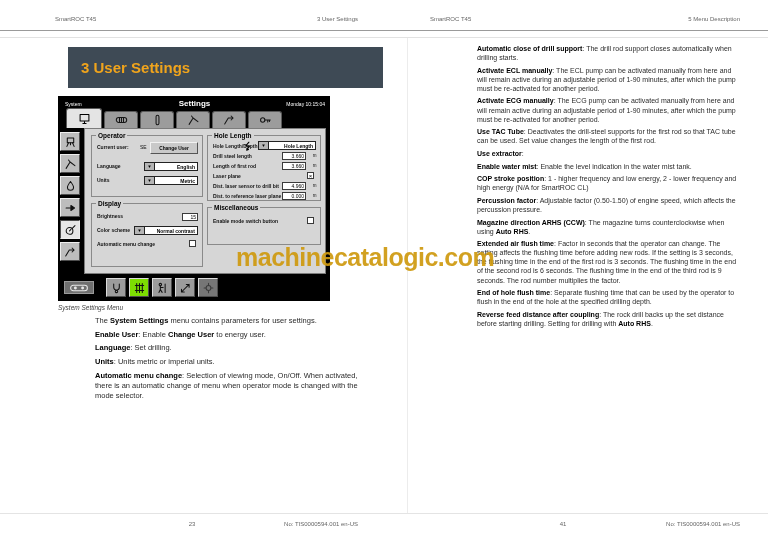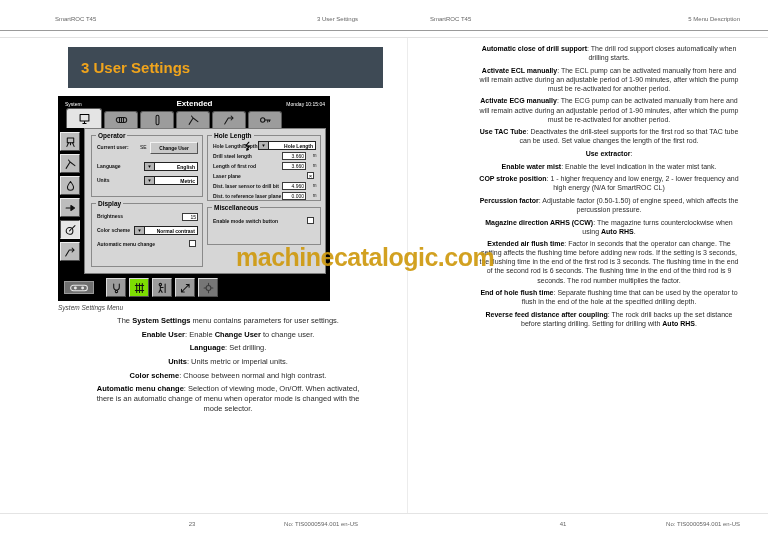--- a/index.html
+++ b/index.html
@@ -70,21 +70,21 @@
   .mtools { position:absolute; left:6px; top:180px; right:4px; height:23px; display:flex; align-items:center; gap:3px; }
   .mwide { width:30px; height:13px; background:#6f6f6f; border:1px solid #9a9a9a; color:#e8e8e8;
            display:flex; align-items:center; justify-content:center; margin-right:9px; }
   .mbtn { width:20px; height:19px; background:#9c9c9c; border:1px solid; border-color:#dcdcdc #4d4d4d #4d4d4d #dcdcdc;
           display:flex; align-items:center; justify-content:center; color:#111; }
   .mbtn.active { background:#7ddd02; }
   .mbtn.disabled { background:#767676; color:#3c3c3c; }
 
   
   .caption { position:absolute; left:58px; top:304px; font-size:6.5px; font-style:italic; color:#444; }
-  .body { position:absolute; color:#2b2b2b;text-align:center; }
+  .body { position:absolute; color:#2b2b2b; }
   .body-left { left:95px; top:316px; width:266px; font-size:7.5px; line-height:1.35; }
   .body-right { left:477px; top:44px; width:264px; font-size:7px; line-height:1.3; }
   .para { margin-bottom:3.5px; }
   .para .b { font-weight:bold; color:#000; }
 
   
   .watermark { position:absolute; left:236px; top:243px; font-size:25px; font-weight:bold;
                color:rgba(207,154,16,0.93); letter-spacing:-0.5px; z-index:50; white-space:nowrap; }
 </style>
 </head>
@@ -100,21 +100,21 @@
   <div class="rule rule-sub"></div>
   <div class="page-divider"></div>
 
   <div class="banner">
     <span>3 User Settings</span>
   </div>
 
   <div class="shot">
     <div class="sb">
       <span class="sb-menu">System</span>
-      <span class="sb-title">Extended</span>
+      <span class="sb-title">Settings</span>
       <span class="sb-time">Monday 10:15:04</span>
     </div>
     <div class="tabs" id="tabs">
         <div class="tab active">
           <svg viewBox="0 0 16 15" style="width:13px;height:12px;fill:none;stroke:currentColor;stroke-width:1.3;stroke-linecap:round;stroke-linejoin:round">
             <rect x="2.5" y="2" width="11" height="8"></rect>
             <path d="M6 13h4M8 10.5v2.5"></path>
           </svg>
         </div>
         <div class="tab">
@@ -310,24 +310,23 @@
             <circle cx="8" cy="7.5" r="3"></circle>
             <path d="M8 1.5v2.5M8 11v2.5M2.5 7.5H5M11 7.5h2.5"></path>
           </svg>
         </div>
       </div>
   </div>
 
   <div class="caption">System Settings Menu</div>
   <div class="body body-left" id="paras-left">
       <p class="para"><span>The </span><span class="b">System Settings</span><span> menu contains parameters for user settings.</span></p>
-      <p class="para"><span class="b">Enable User</span><span>: Enable </span><span class="b">Change User</span><span> to change user.</span></p>
+      <p class="para"><span class="b">Enable User</span><span>: Enable </span><span class="b">Change User</span><span> to energy user.</span></p>
       <p class="para"><span class="b">Language</span><span>: Set drilling.</span></p>
       <p class="para"><span class="b">Units</span><span>: Units metric or imperial units.</span></p>
-      <p class="para"><span class="b">Color scheme</span><span>: Choose between normal and high contrast.</span></p>
       <p class="para"><span class="b">Automatic menu change</span><span>: Selection of viewing mode, On/Off. When activated, there is an automatic change of menu when operator mode is changed with the mode selector.</span></p>
     </div>
   <div class="body body-right" id="paras-right">
       <p class="para"><span class="b">Automatic close of drill support</span><span>: The drill rod support closes automatically when drilling starts.</span></p>
       <p class="para"><span class="b">Activate ECL manually</span><span>: The ECL pump can be activated manually from here and will remain active during an adjustable period of 1-90 minutes, after which the pump must be re-activated for another period.</span></p>
       <p class="para"><span class="b">Activate ECG manually</span><span>: The ECG pump can be activated manually from here and will remain active during an adjustable period of 1-90 minutes, after which the pump must be re-activated for another period.</span></p>
       <p class="para"><span class="b">Use TAC Tube</span><span>: Deactivates the drill-steel supports for the first rod so that TAC tube can be used. Set value changes the length of the first rod.</span></p>
       <p class="para"><span class="b">Use extractor</span><span>:</span></p>
       <p class="para"><span class="b">Enable water mist</span><span>: Enable the level indication in the water mist tank.</span></p>
       <p class="para"><span class="b">COP stroke position</span><span>: 1 - higher frequency and low energy, 2 - lower frequency and high energy (N/A for SmartROC CL)</span></p>

